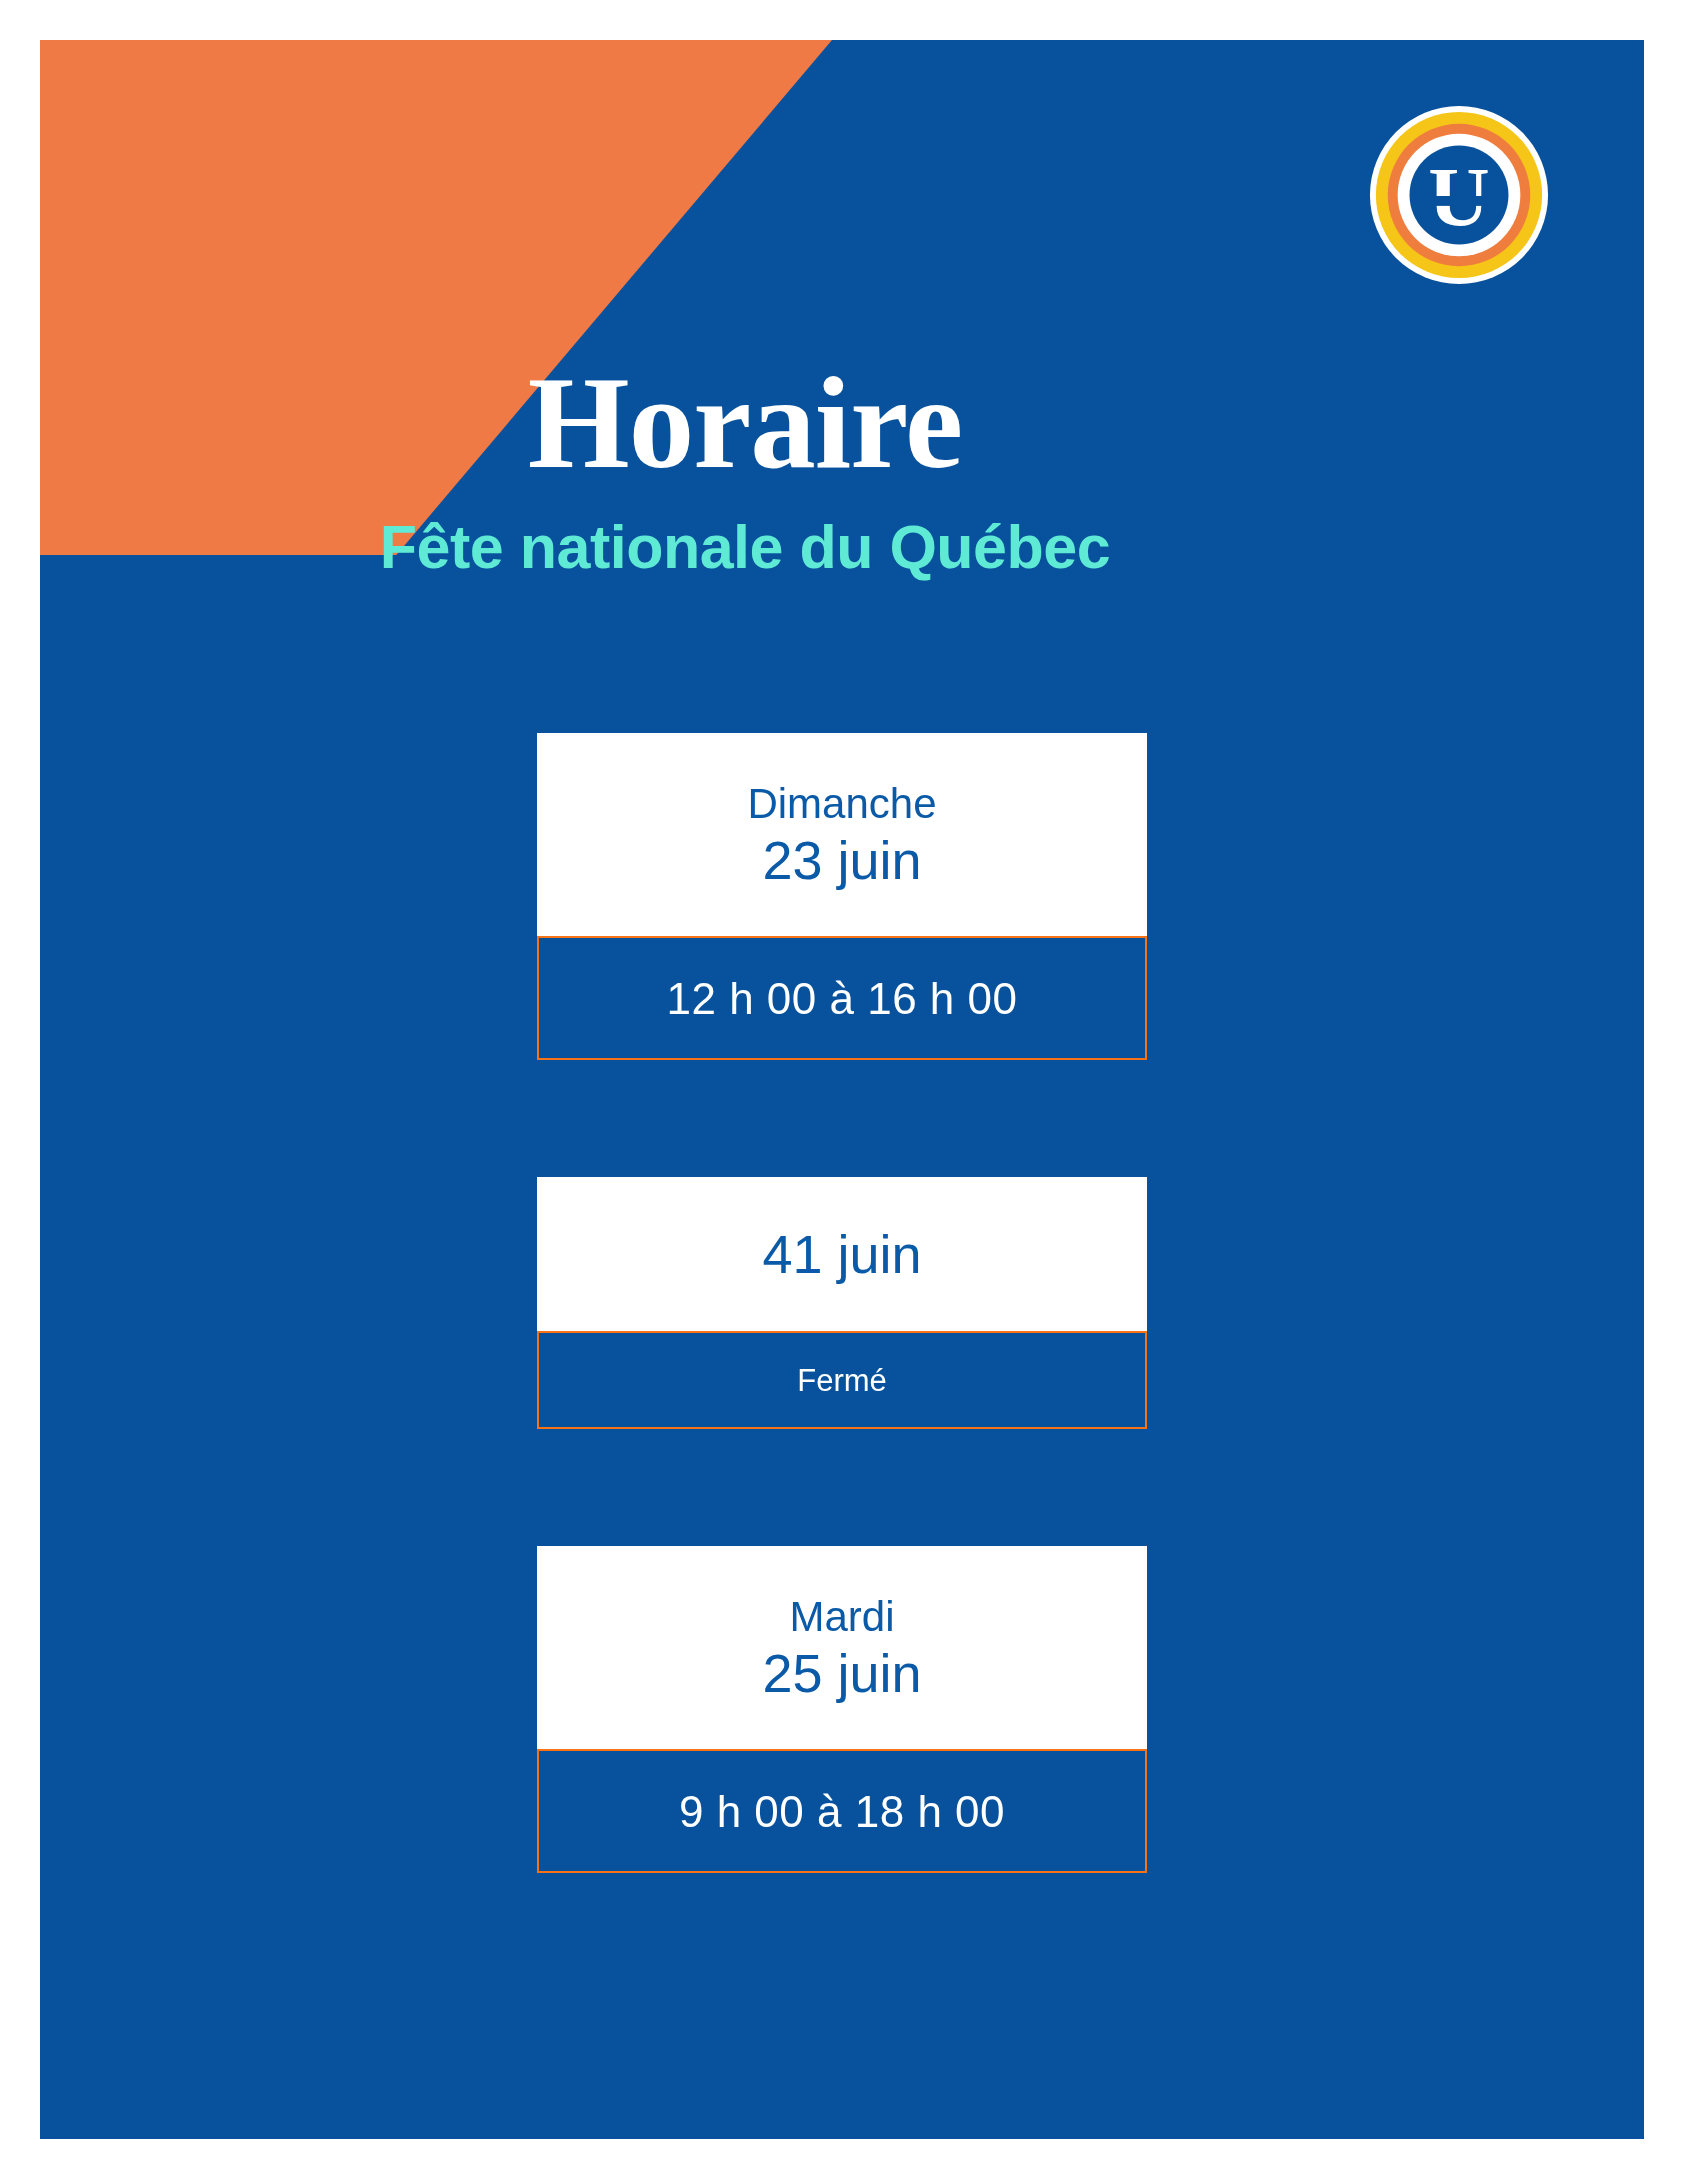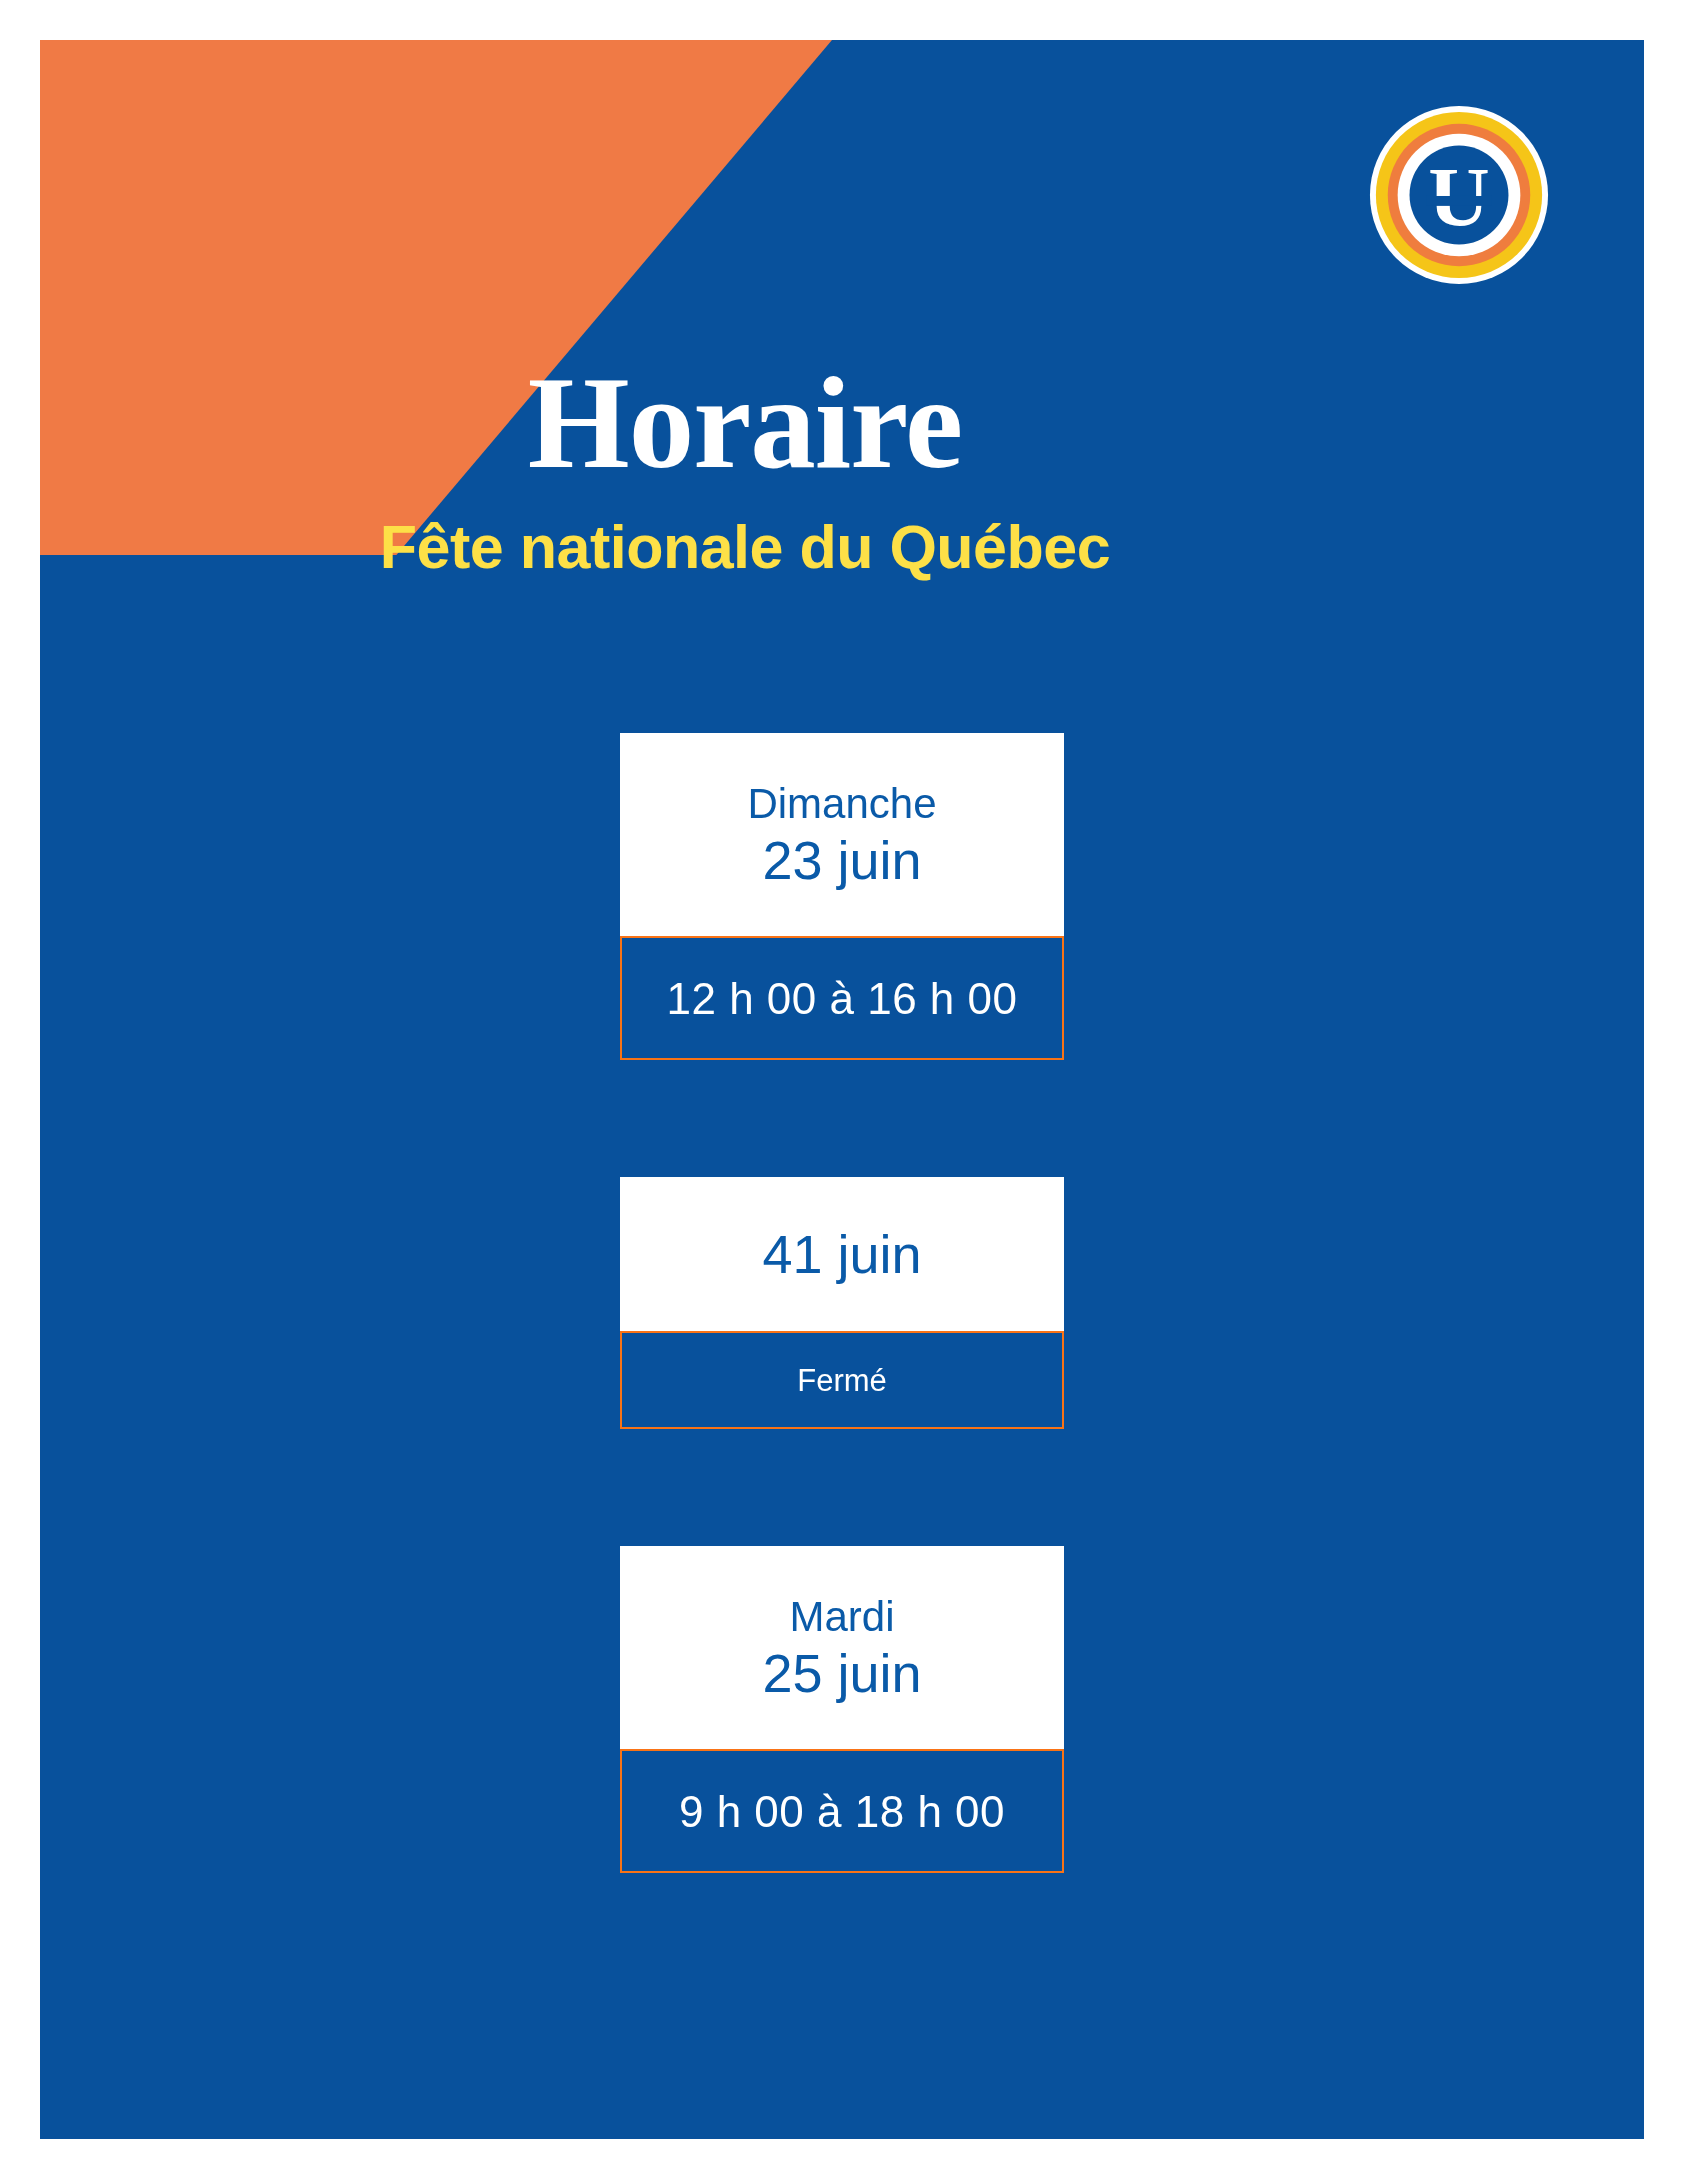--- a/index.html
+++ b/index.html
@@ -58,34 +58,34 @@
     line-height: 1.0;
     color: #ffffff;
     letter-spacing: -1px;
     margin: 0;
   }
   .title-sub {
     font-family: "Liberation Sans", sans-serif;
     font-weight: bold;
     font-size: 61px;
     line-height: 1.1;
-    color: #fde047;
+    color: #5eead4;
     margin: 26px 0 0 0;
     letter-spacing: -0.5px;
   }
 
   .cards {
     position: absolute;
     left: 0;
     top: 693px;
     width: 100%;
   }
 
   .card {
-    width: 444px;
+    width: 610px;
     margin: 0 auto 117px auto;
   }
   .card:last-child { margin-bottom: 14px; }
 
   .card-day {
     background: #ffffff;
     color: #0a5aa8;
     text-align: center;
     padding: 46px 20px 44px 20px;
     box-sizing: border-box;

